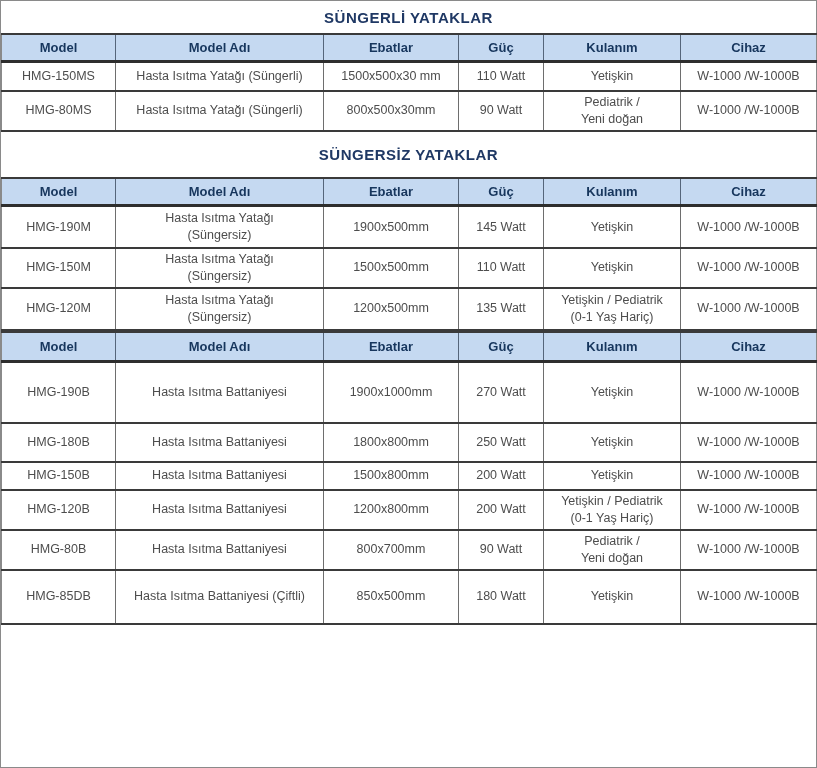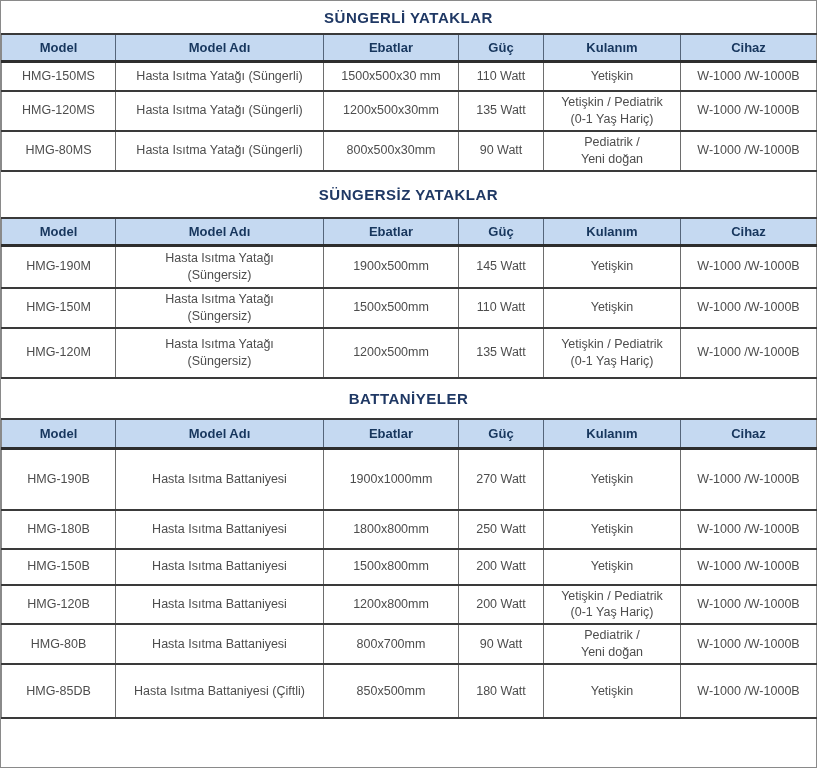--- a/index.html
+++ b/index.html
@@ -81,29 +81,20 @@
       </thead>
       <tbody>
         <tr style="height:30px">
           <td>HMG-150MS</td>
           <td>Hasta Isıtma Yatağı (Süngerli)</td>
           <td>1500x500x30 mm</td>
           <td>110 Watt</td>
           <td>Yetişkin</td>
           <td>W-1000 /W-1000B</td>
         </tr>
-        <tr style="height:34px">
-          <td>HMG-120MS</td>
-          <td>Hasta Isıtma Yatağı (Süngerli)</td>
-          <td>1200x500x30mm</td>
-          <td>135 Watt</td>
-          <td>Yetişkin / Pediatrik
-(0-1 Yaş Hariç)</td>
-          <td>W-1000 /W-1000B</td>
-        </tr>
         <tr style="height:37px">
           <td>HMG-80MS</td>
           <td>Hasta Isıtma Yatağı (Süngerli)</td>
           <td>800x500x30mm</td>
           <td>90 Watt</td>
           <td>Pediatrik /
 Yeni doğan</td>
           <td>W-1000 /W-1000B</td>
         </tr>
       </tbody>
@@ -143,36 +134,35 @@
         </tr>
         <tr style="height:40px">
           <td>HMG-150M</td>
           <td>Hasta Isıtma Yatağı
 (Süngersiz)</td>
           <td>1500x500mm</td>
           <td>110 Watt</td>
           <td>Yetişkin</td>
           <td>W-1000 /W-1000B</td>
         </tr>
-        <tr style="height:50px">
+        <tr style="height:42px">
           <td>HMG-120M</td>
           <td>Hasta Isıtma Yatağı
 (Süngersiz)</td>
           <td>1200x500mm</td>
           <td>135 Watt</td>
           <td>Yetişkin / Pediatrik
 (0-1 Yaş Hariç)</td>
           <td>W-1000 /W-1000B</td>
         </tr>
       </tbody>
     </table>
   </section>
 
   <section>
-    <div class="sec-title t3">BATTANİYELER</div>
     <table>
       <colgroup>
         <col style="width:114px">
           <col style="width:208px">
           <col style="width:135px">
         <col style="width:85px">
           <col style="width:137px">
           <col style="width:136px">
       </colgroup>
       <thead>
@@ -195,21 +185,21 @@
           <td>W-1000 /W-1000B</td>
         </tr>
         <tr style="height:39px">
           <td>HMG-180B</td>
           <td>Hasta Isıtma Battaniyesi</td>
           <td>1800x800mm</td>
           <td>250 Watt</td>
           <td>Yetişkin</td>
           <td>W-1000 /W-1000B</td>
         </tr>
-        <tr style="height:36px">
+        <tr style="height:28px">
           <td>HMG-150B</td>
           <td>Hasta Isıtma Battaniyesi</td>
           <td>1500x800mm</td>
           <td>200 Watt</td>
           <td>Yetişkin</td>
           <td>W-1000 /W-1000B</td>
         </tr>
         <tr style="height:37px">
           <td>HMG-120B</td>
           <td>Hasta Isıtma Battaniyesi</td>

